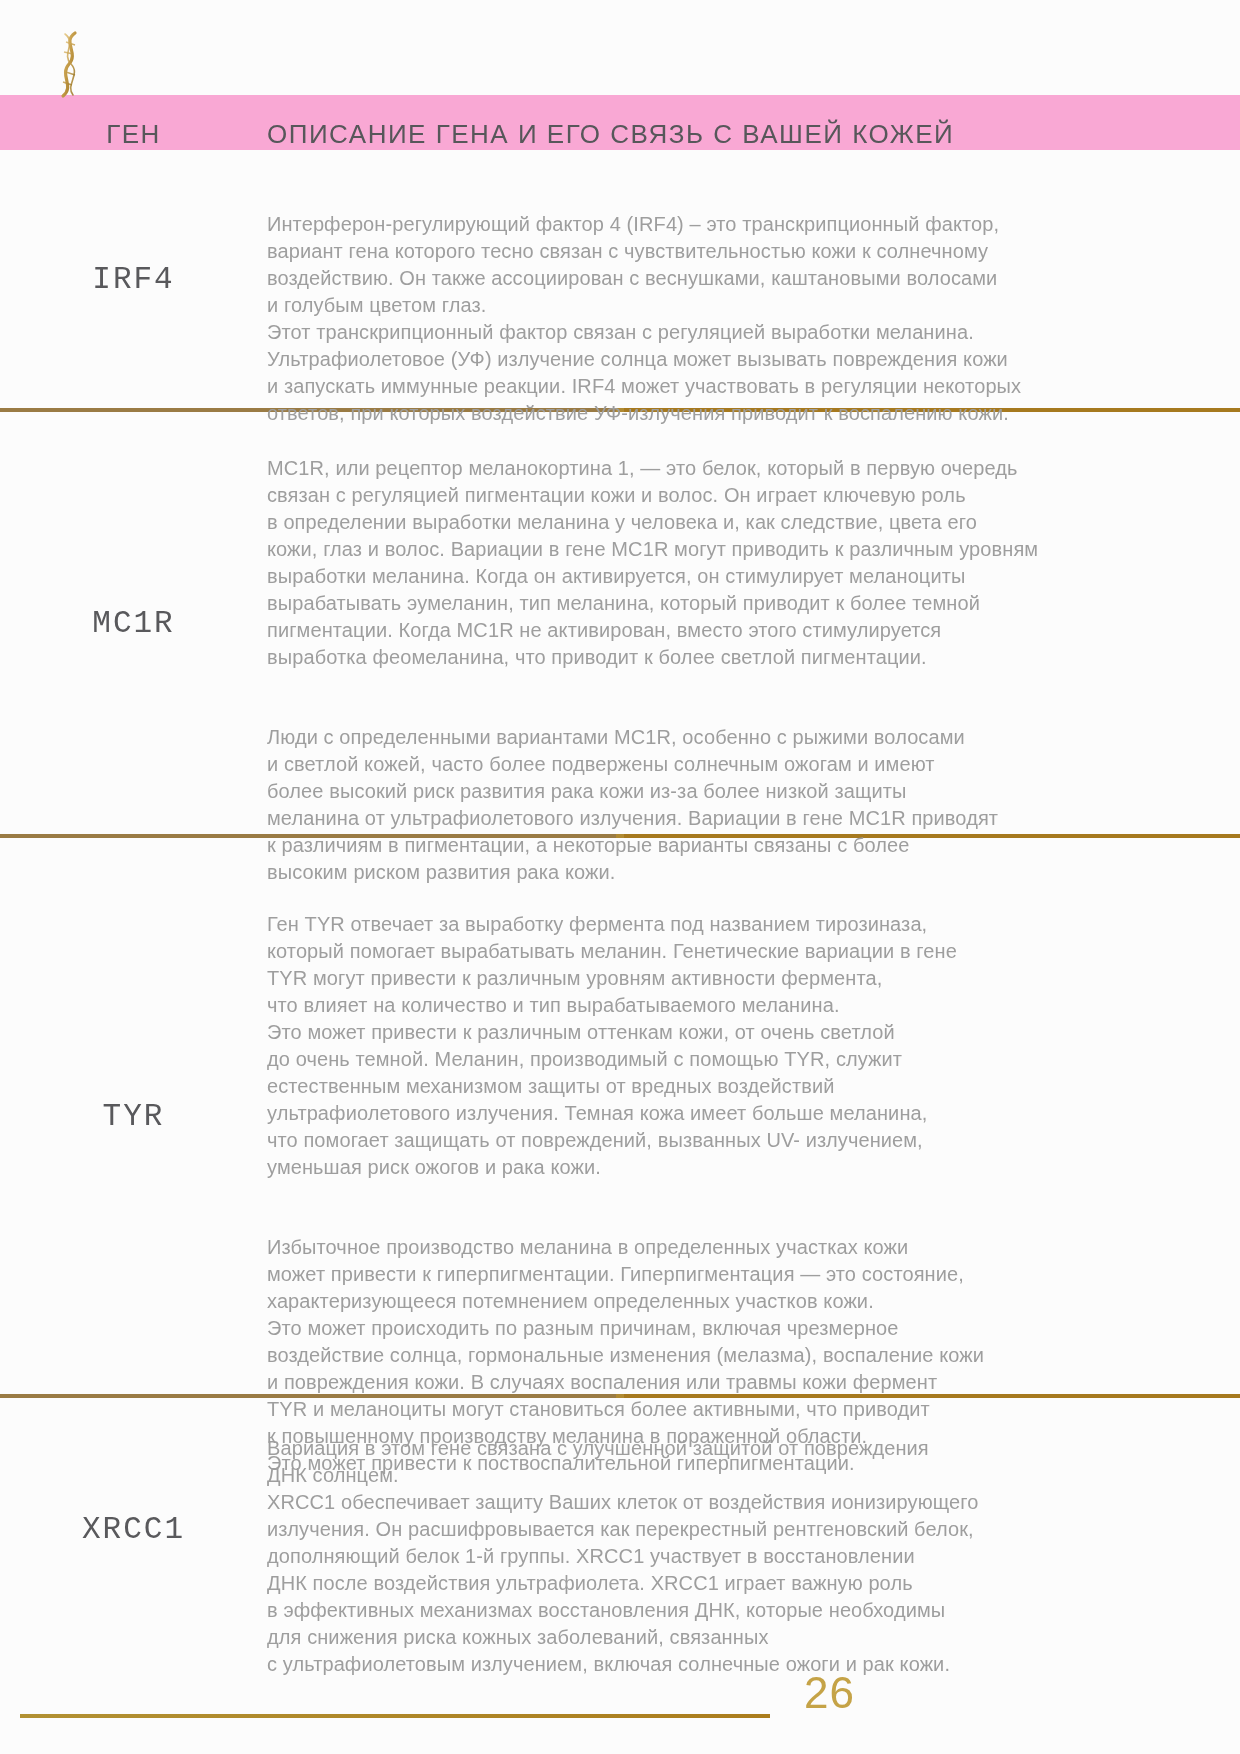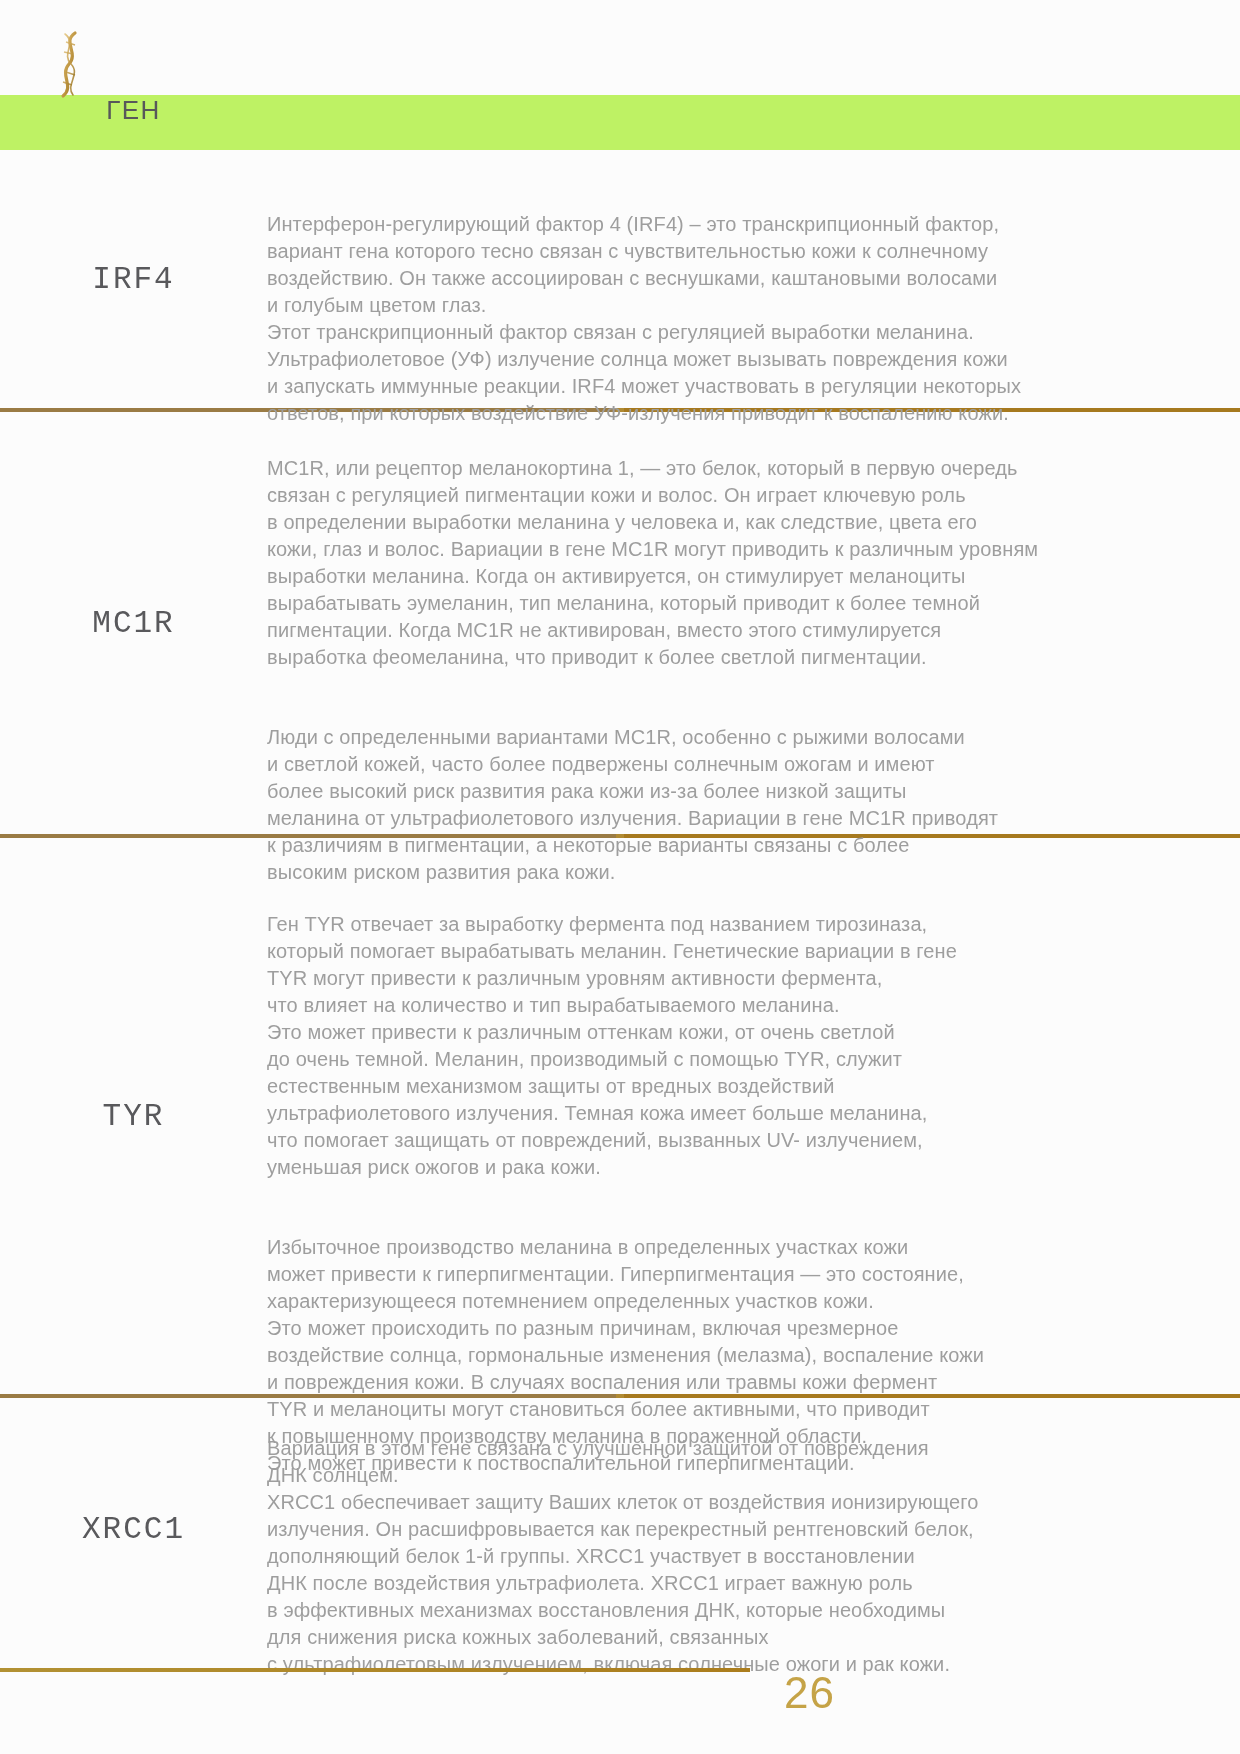--- a/index.html
+++ b/index.html
@@ -9,22 +9,22 @@
     font-family:"Liberation Sans", sans-serif;
     position:relative;
     overflow:hidden;
   }
   .logo{
     position:absolute;top:30px;left:48px;width:44px;height:70px;
   }
   .header-band{
     margin-top:95px;
     height:55px;
-    background:#bef264;
-    display:flex;align-items:flex-start;
+    background:#f9a8d4;
+    display:flex;align-items:flex-end;
     color:#57575a;
     font-size:26px;
     font-weight:300;
     letter-spacing:1.5px;
   }
   .col-gene{width:267px;text-align:center;flex:none;}
   .col-desc{flex:1;text-align:left;}
   .grid-row{
     display:flex;
   }
@@ -56,21 +56,21 @@
   .row-tyr  {height:556px;}
   .row-tyr  .desc-cell{padding-top:46px;}
   .row-xrcc1{height:262px;}
   .row-xrcc1 .desc-cell{padding-top:10px;}
   .sep{
     height:4px;width:100%;
     background:linear-gradient(to right,#9a7b44 0%,#9a7b44 49.7%,#b08a33 49.7%,#b08a33 50.3%,#a6791f 50.3%,#a6791f 100%);
   }
   .footer{
     margin-top:8px;
-    display:flex;align-items:flex-start;
+    display:flex;align-items:flex-end;padding-left:20px;
   }
   .footer-line{
     width:750px;height:4px;flex:none;
     background:linear-gradient(to right,#b29133,#ab7d1d);
   }
   .page-num{
     margin-left:34px;
     color:#c5a347;
     font-size:44px;
     font-weight:300;
@@ -90,20 +90,21 @@
       </linearGradient>
     </defs>
     <path d="M27 3 C14 12 31 23 21 34 C11 45 27 56 15 66" stroke="url(#gg)" fill="none" stroke-width="3.2" stroke-linecap="round"></path>
     <path d="M17 4 C29 13 13 24 23 34 C33 44 17 55 25 65" stroke="url(#gg)" fill="none" stroke-width="1.6" stroke-linecap="round" opacity="0.85"></path>
     <path d="M18 12 L27 15 M16 22 L25 24 M18 42 L27 45 M15 52 L24 55" stroke="url(#gg)" stroke-width="1.4" opacity="0.8"></path>
   </svg>
 </div>
 
 <div class="header-band">
   <div class="col-gene">ГЕН</div>
+  <div class="col-desc">ОПИСАНИЕ ГЕНА И ЕГО СВЯЗЬ С ВАШЕЙ КОЖЕЙ</div>
 </div>
 
 <div class="grid-row row-irf4">
   <div class="gene-cell">IRF4</div>
   <div class="desc-cell">
     <p>Интерферон-регулирующий фактор 4 (IRF4) – это транскрипционный фактор,
 вариант гена которого тесно связан с чувствительностью кожи к солнечному
 воздействию. Он также ассоциирован с веснушками, каштановыми волосами
 и голубым цветом глаз.
 Этот транскрипционный фактор связан с регуляцией выработки меланина.

